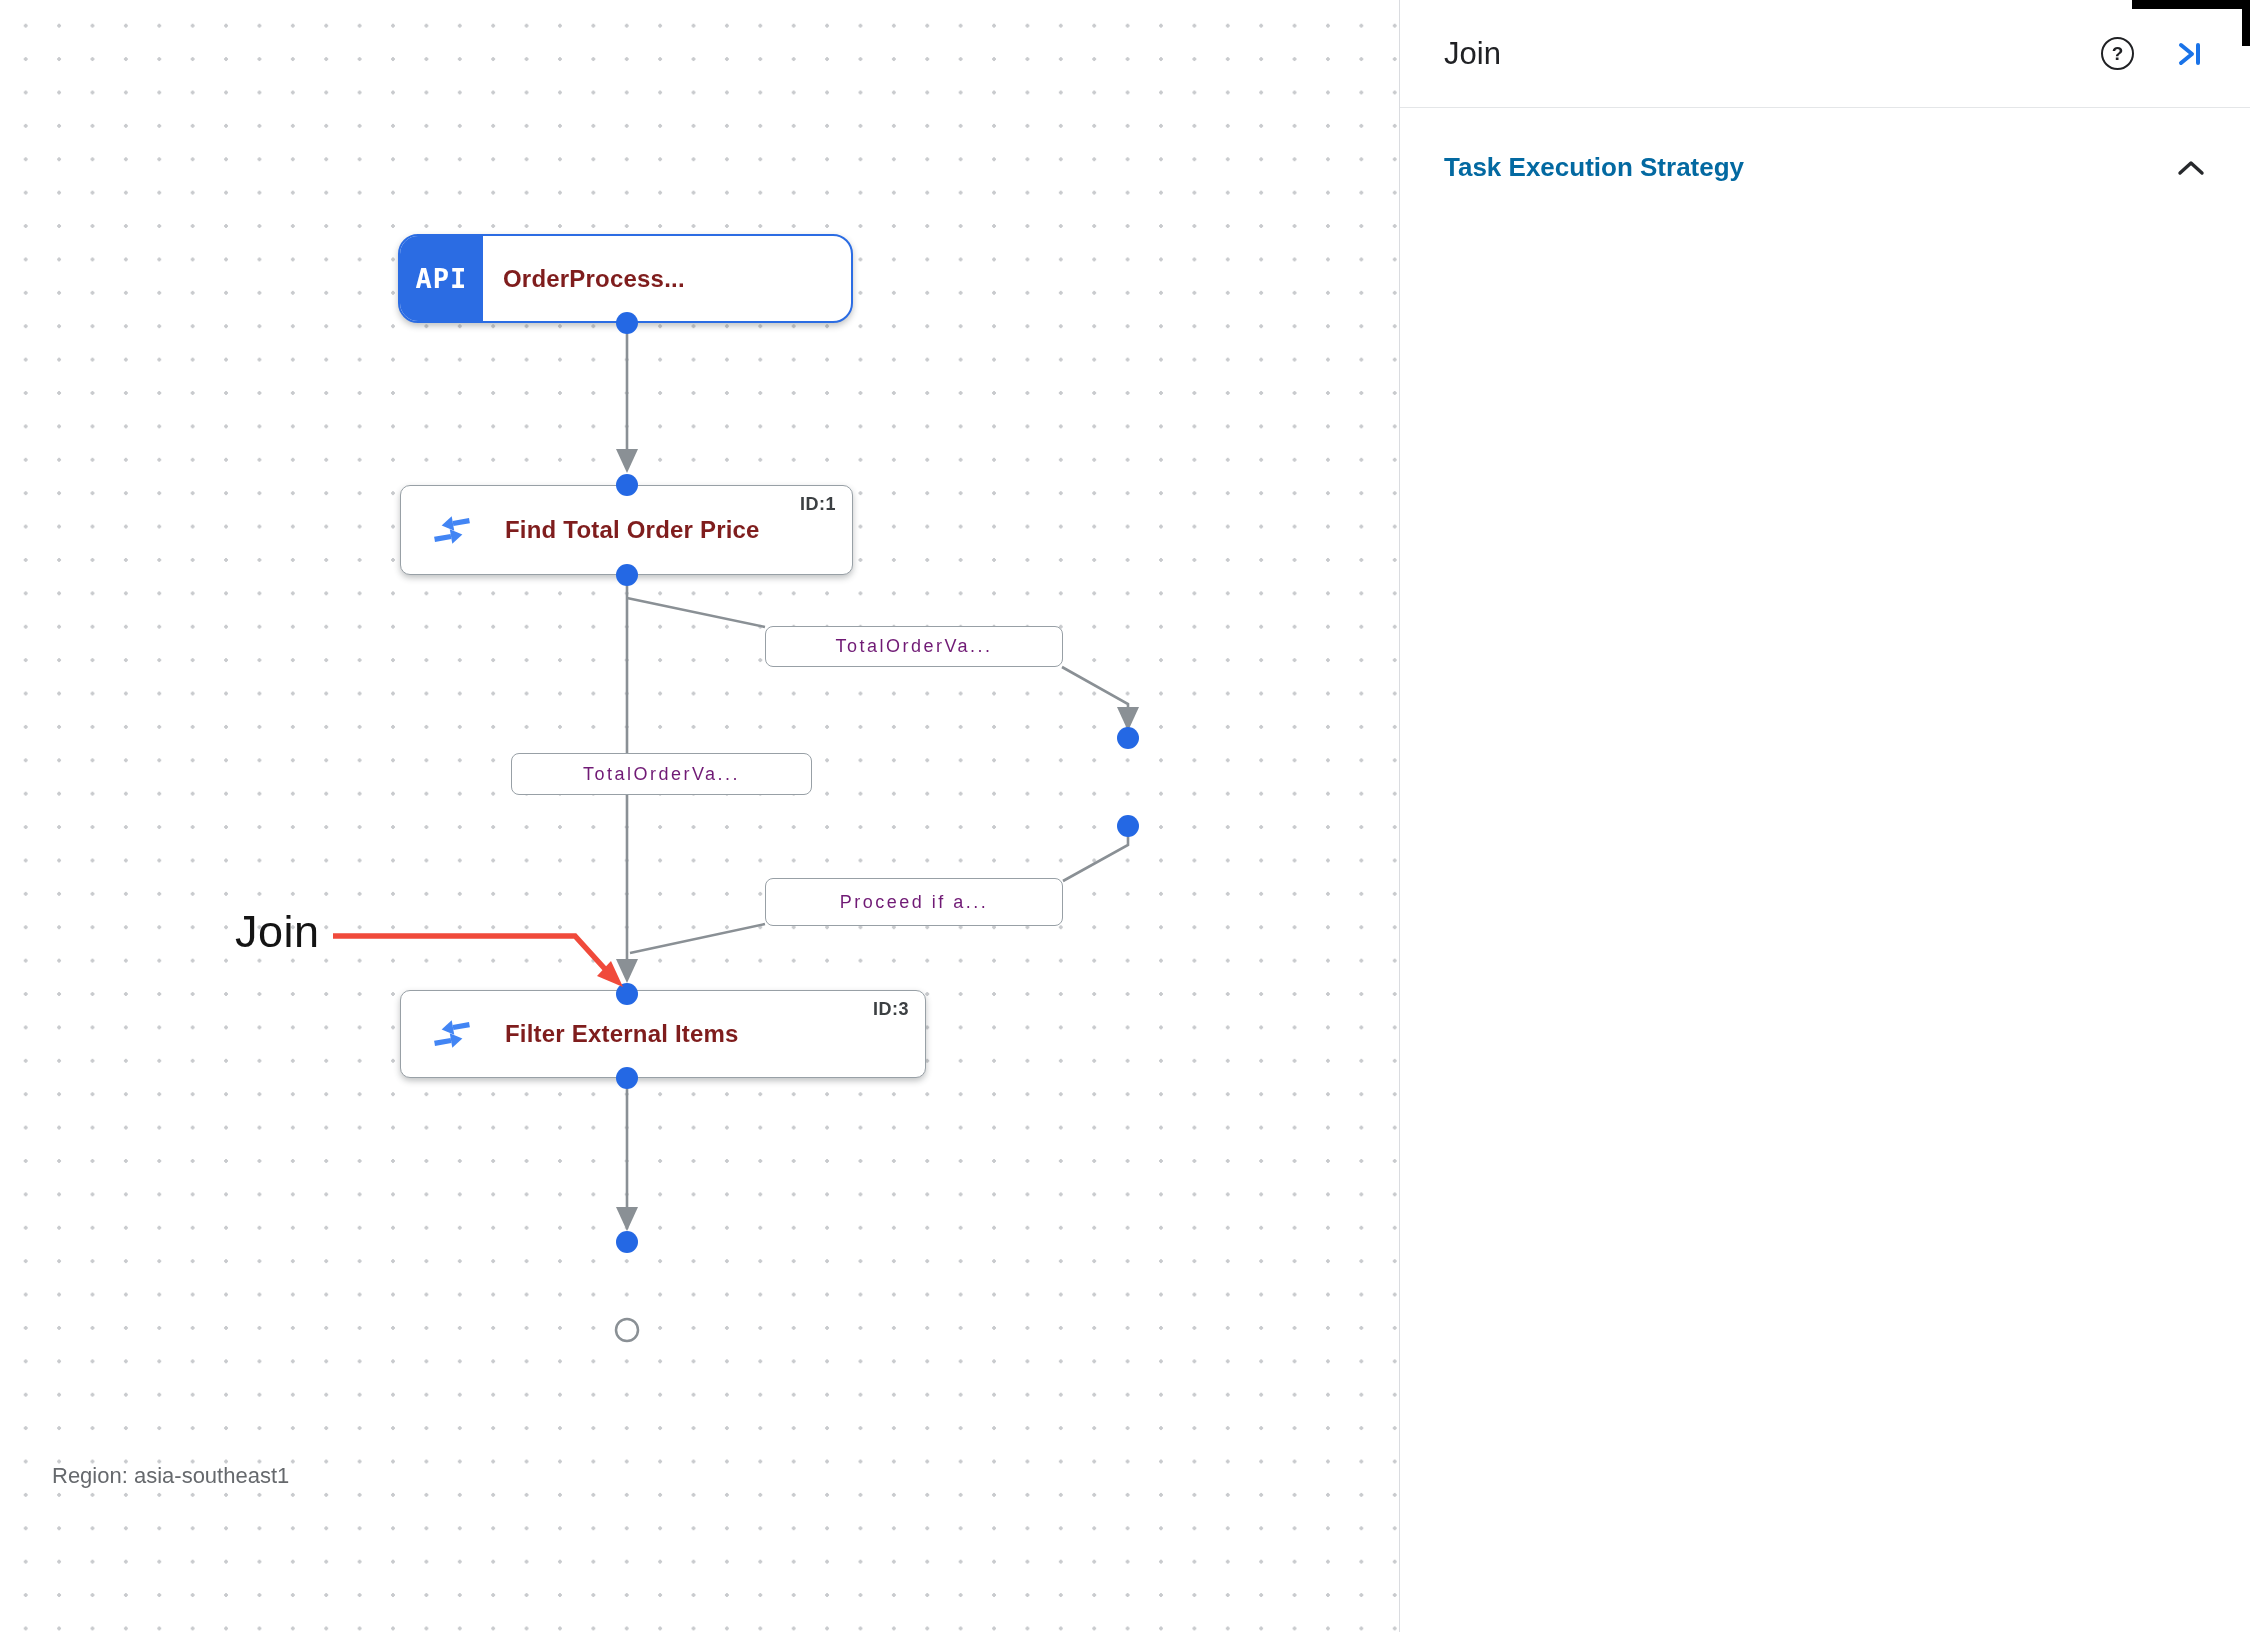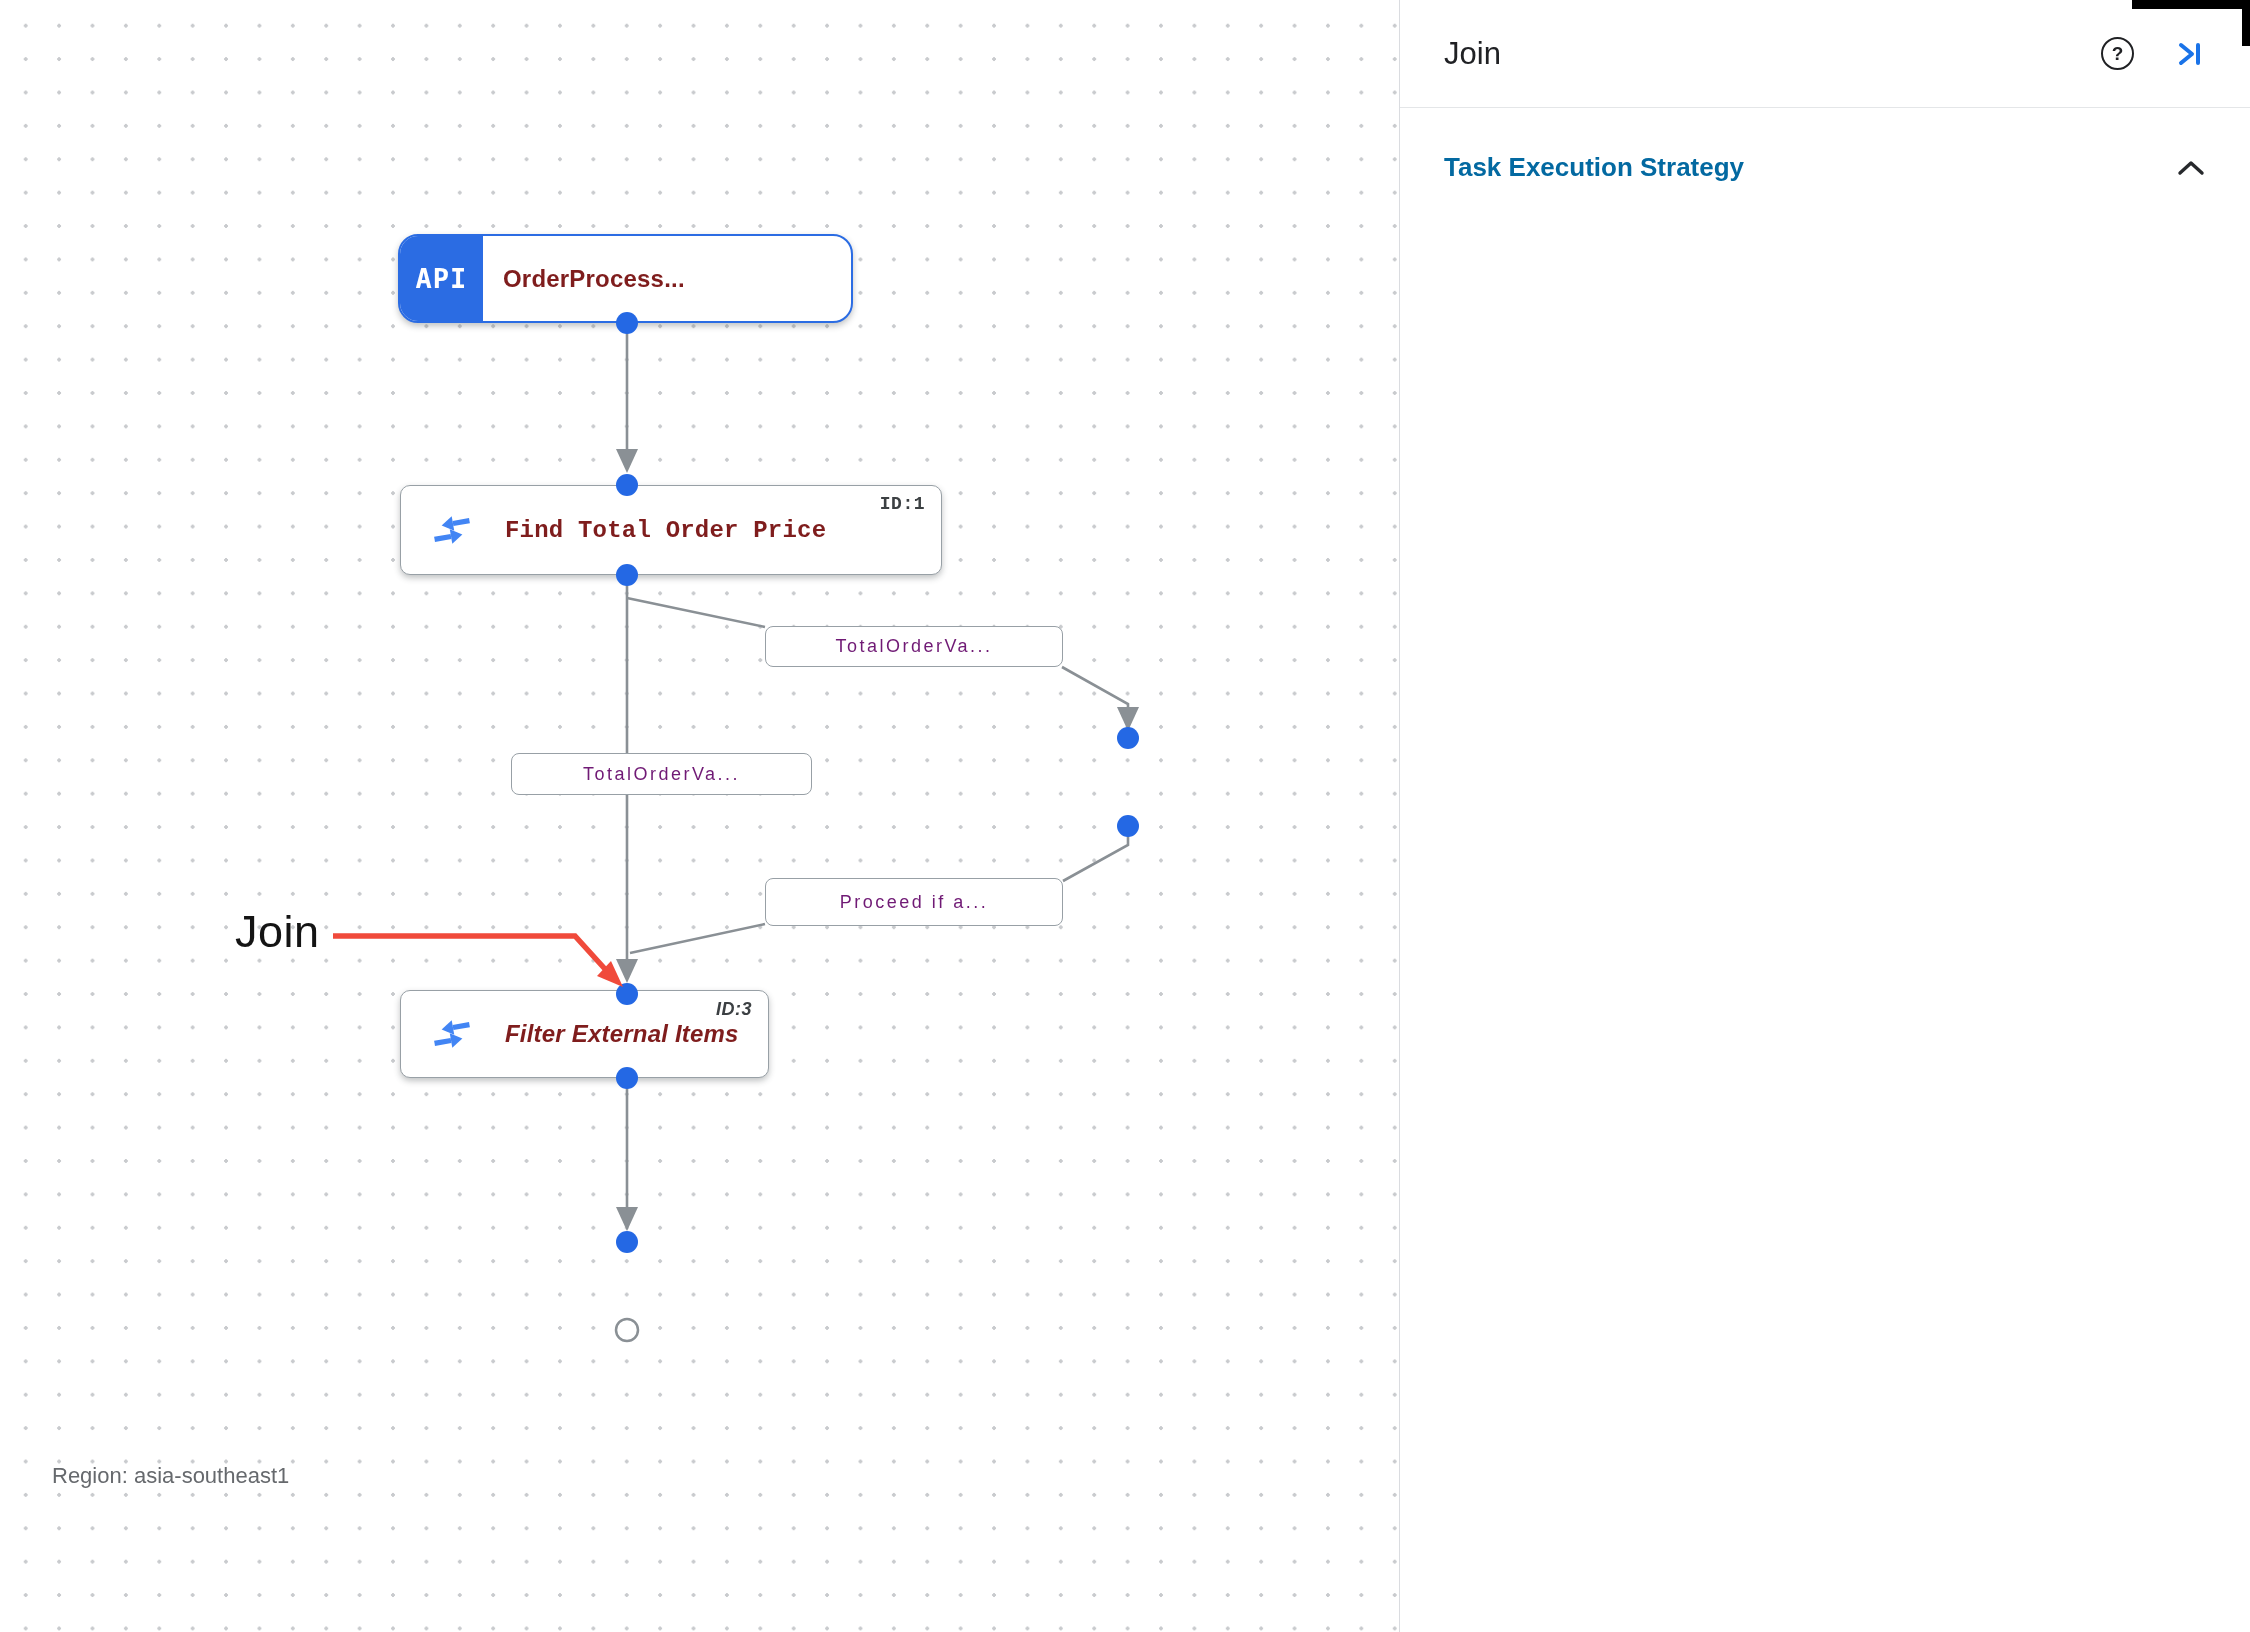--- a/index.html
+++ b/index.html
@@ -24,23 +24,23 @@
   .node .title { font-size:24px; font-weight:700; color:#7f1d1d; margin-left:29px; letter-spacing:.2px; white-space:nowrap; }
   .node .nid { position:absolute; top:8px; right:16px; font-size:18px; font-weight:600; color:#3c4043; letter-spacing:.5px; }
   .node.trigger { border:2.5px solid #2b6ce3; padding-left:0; overflow:hidden; }
   .node.trigger .badge {
     width:83px; align-self:stretch; background:#2b6ce3; color:#fff;
     display:flex; align-items:center; justify-content:center;
     font-family:"DejaVu Sans Mono", monospace; font-weight:700; font-size:27px; letter-spacing:1px;
   }
   .node.trigger .title { margin-left:20px; }
   #node-trigger { left:398px; top:234px; width:455px; height:89px;border-radius:20px; }
-  #node-find    { left:400px; top:485px; width:542px; height:90px;font-family:Liberation Mono, monospace; }
+  #node-find    { left:400px; top:485px; width:453px; height:90px; }
   #node-approval{ left:905px; top:738px; width:445px; height:88px; }
-  #node-filter  { left:400px; top:990px; width:369px; height:88px;font-style:italic; }
+  #node-filter  { left:400px; top:990px; width:526px; height:88px; }
   #node-foreach { left:402px; top:1242px; width:453px; height:88px; }
   .icon-wrap { display:flex; align-items:center; justify-content:center; width:48px; }
   .dm-icon { transform:rotate(-10deg); }
 
   
   .elabel {
     position:absolute; background:#fff; border:1.5px solid #98a0a6; border-radius:8px;
     display:flex; align-items:center; justify-content:center;
     font-size:18px; color:#701a75; letter-spacing:2.5px; font-weight:500; white-space:nowrap;
   }

